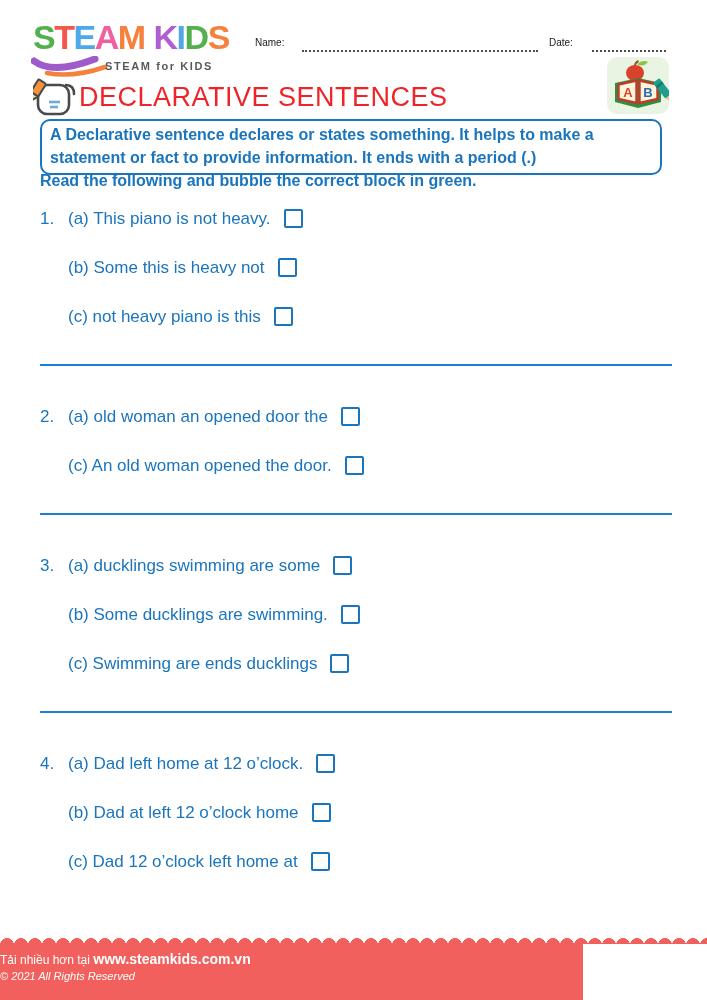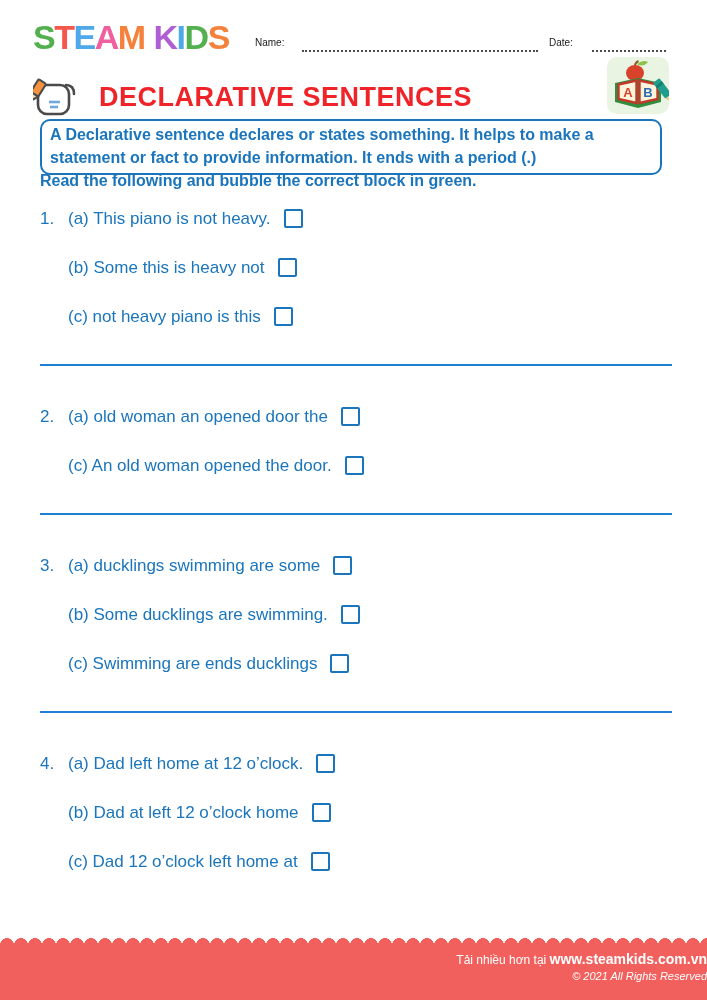--- a/index.html
+++ b/index.html
@@ -18,58 +18,65 @@
   .field-label{ position:absolute; top:37px; font-size:10px; color:#1a1a1a; }
   .name-label{ left:255px; } .date-label{ left:549px; }
   .dotline{ position:absolute; top:36px; height:16px; border-bottom:2px dotted var(--line_gray); }
   .name-line{ left:302px; width:236px; } .date-line{ left:592px; width:74px; }
 
   .book-badge{ position:absolute; left:607px; top:57px; }
 
   
   .title-row{ position:absolute; left:33px; top:76px; display:flex; align-items:center; }
   .title-icon{ flex:none; }
-  .page-title{ margin-left:20px; font-size:27px; font-weight:700; color:var(--title_red); letter-spacing:0.5px; white-space:nowrap; }
+  .page-title{ margin-left:0; font-size:27px; font-weight:400; color:var(--title_red); letter-spacing:0.5px; white-space:nowrap; }
 
   
   .info-box{ position:absolute; left:40px; top:119px; width:622px;
              border:2px solid var(--accent_blue); border-radius:10px;
              padding:2px 8px 4px 8px; color:var(--accent_blue);
              font-size:16px; font-weight:bold; line-height:23px; }
   .instruction{ position:absolute; left:40px; top:172px; color:var(--accent_blue);
                 font-size:16px; font-weight:bold; }
 
   
   .questions{ position:absolute; left:40px; top:208px; width:632px; }
   .option-row{ display:flex; align-items:center; height:21px; margin-bottom:28px; }
   .option-row:last-child{ margin-bottom:0; }
   .q-num{ flex:none; width:28px; color:var(--accent_blue); font-size:17px; }
   .opt-text{ color:var(--accent_blue); font-size:17px; white-space:nowrap; }
   .checkbox{ flex:none; width:19px; height:19px; border:2px solid var(--accent_blue);
              border-radius:2px; margin-left:13px; background:#fff; cursor:pointer; }
   .divider{ border:none; border-top:2px solid var(--divider_blue); margin:37px 0 40px 0; }
 
   
-  .footer{ position:absolute; left:0; bottom:0; width:707px; height:56px;
-           background:var(--footer_coral); text-align:right; color:#fff; }
+  .footer{ position:absolute; left:0; bottom:0; width:583px; height:56px;
+           background:var(--footer_coral); text-align:left; color:#fff; }
   .scallop{ position:absolute; left:0; bottom:56px; width:707px; height:8px;
             background-image:radial-gradient(circle 7px at 7px 9px, var(--footer_coral) 98%, transparent);
             background-size:14px 8px; }
   .footer-line1{ padding-top:7px; font-size:12px; }
   .footer-url{ font-size:14px; font-weight:bold; }
   .footer-line2{ margin-top:3px; font-size:11px; font-style:italic; }
 </style>
 </head>
 <body>
 
 <div class="page">
 
   <div class="logo-block">
     <div class="logo-letters">
       <span class="logo-word"><span style="color: rgb(82, 176, 79);">S</span><span style="color: rgb(244, 88, 77);">T</span><span style="color: rgb(79, 168, 232);">E</span><span style="color: rgb(240, 96, 158);">A</span><span style="color: rgb(245, 130, 60);">M</span></span><span class="logo-word"><span style="color: rgb(176, 95, 211);">K</span><span style="color: rgb(79, 168, 232);">I</span><span style="color: rgb(82, 176, 79);">D</span><span style="color: rgb(245, 130, 60);">S</span></span>
+    </div>
+    <div class="logo-sub-row">
+      <svg class="logo-swoosh" width="78" height="22" viewBox="0 0 78 22">
+        <path d="M3 5 Q22 19 64 3" fill="none" stroke="#A05BCB" stroke-width="7" stroke-linecap="round"></path>
+        <path d="M16 17 Q42 22 74 11" fill="none" stroke="#F5823C" stroke-width="4.5" stroke-linecap="round"></path>
+      </svg>
+      <span class="logo-subtitle">STEAM for KIDS</span>
     </div>
   </div>
 
   <span class="field-label name-label">Name:</span>
   <span class="dotline name-line"></span>
   <span class="field-label date-label">Date:</span>
   <span class="dotline date-line"></span>
 
   <svg class="book-badge" width="62" height="57" viewBox="0 0 62 57">
     <rect width="62" height="57" rx="10" fill="#EAF4E2"></rect>

